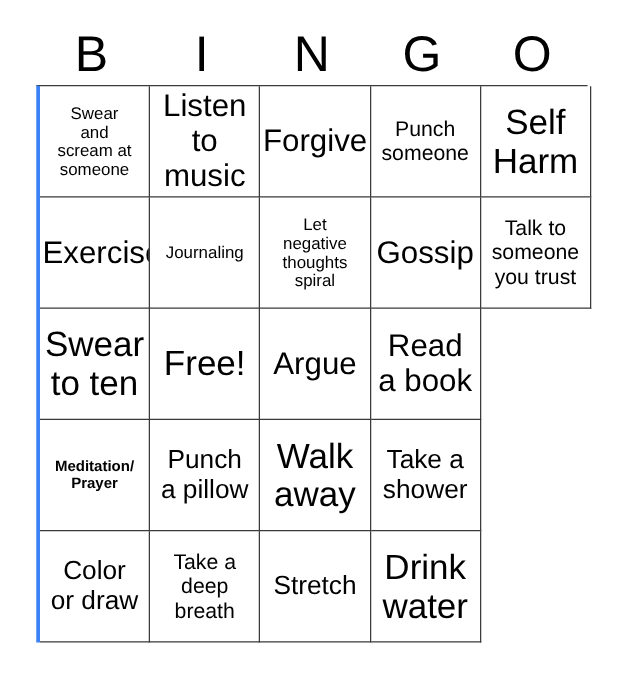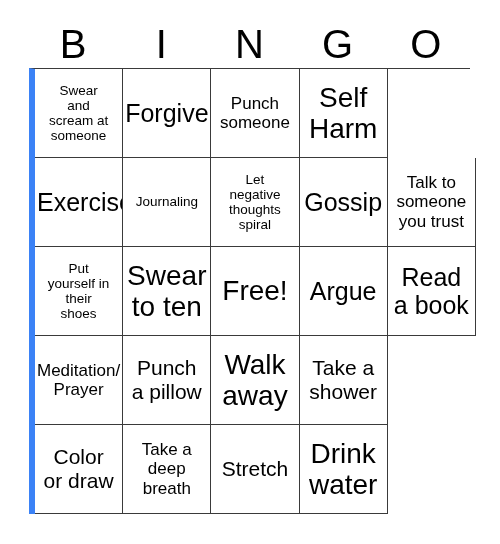--- a/index.html
+++ b/index.html
@@ -41,21 +41,21 @@
   .header-letter {
     font-size: 40px;
     font-weight: 400;
     letter-spacing: 0;
   }
 
   
   .grid {
     width: 441px;
     border-top: 1px solid #3a3a3a;
-    border-left: 6px solid #3b82f6;
+    border-left: 3px solid #3b82f6;
     box-sizing: border-box;
   }
   .grid-row {
     display: flex;
     width: 100%;
   }
   .cell {
     flex: 0 0 88.2px;
     width: 88.2px;
     height: 89px;
@@ -70,21 +70,21 @@
     overflow: hidden;
   }
   .cell-text {
     display: block;
     width: 100%;
     line-height: 1.12;
     white-space: pre-line;
   }
 
   
-  .sz-xs  { font-size: 17px; }
+  .sz-xs  { font-size: 12px; font-weight: bold; }
   .sz-sm  { font-size: 13.5px; }
   .sz-md  { font-size: 17px;   }
   .sz-lg  { font-size: 21px;   }
   .sz-xl  { font-size: 25px;   }
   .sz-xxl { font-size: 28px;   }
 </style>
 </head>
 <body>
 
 <div class="bingo-card">
@@ -110,20 +110,25 @@
   <div class="grid">
 
     <div class="grid-row">
       <div class="cell">
         <span class="cell-text sz-sm">Swear
 and
 scream at
 someone</span>
       </div>
       <div class="cell">
+        <span class="cell-text sz-xl">Listen
+to
+music</span>
+      </div>
+      <div class="cell">
         <span class="cell-text sz-xl">Forgive</span>
       </div>
       <div class="cell">
         <span class="cell-text sz-md">Punch
 someone</span>
       </div>
       <div class="cell">
         <span class="cell-text sz-xxl">Self
 Harm</span>
       </div>
@@ -147,26 +152,20 @@
       </div>
       <div class="cell">
         <span class="cell-text sz-md">Talk to
 someone
 you trust</span>
       </div>
     </div>
 
     <div class="grid-row">
       <div class="cell">
-        <span class="cell-text sz-sm">Put
-yourself in
-their
-shoes</span>
-      </div>
-      <div class="cell">
         <span class="cell-text sz-xxl">Swear
 to ten</span>
       </div>
       <div class="cell">
         <span class="cell-text sz-xxl">Free!</span>
       </div>
       <div class="cell">
         <span class="cell-text sz-xl">Argue</span>
       </div>
       <div class="cell">

